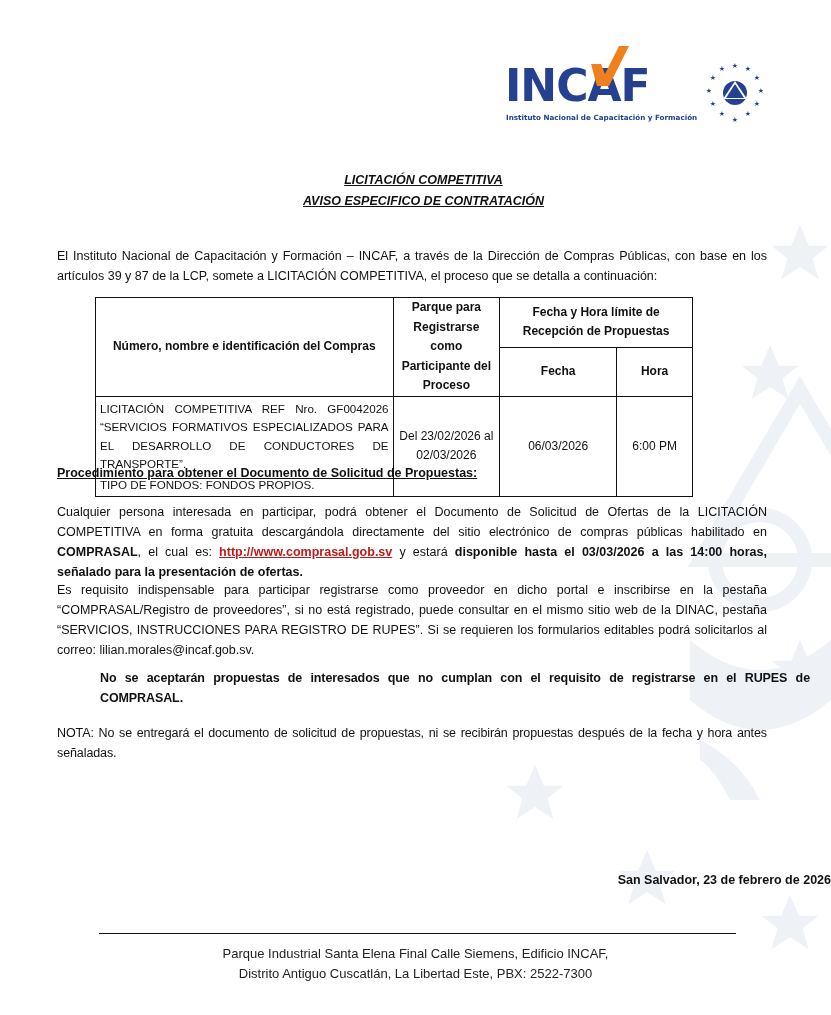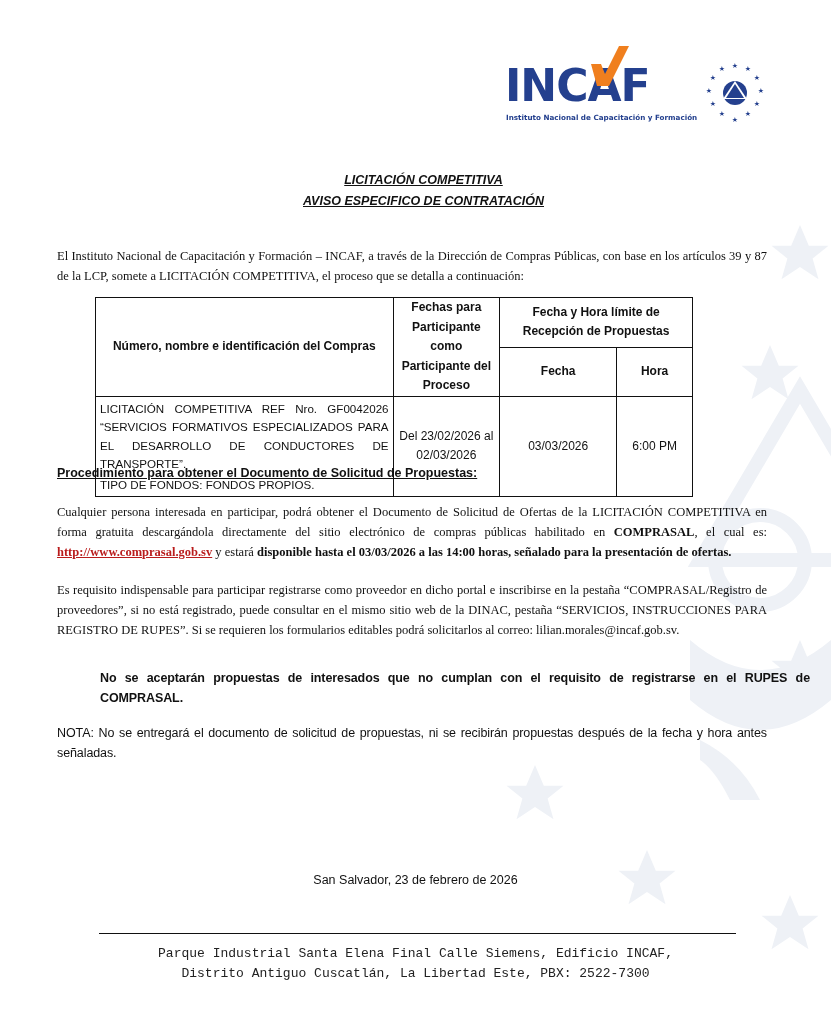--- a/index.html
+++ b/index.html
@@ -15,21 +15,21 @@
     .logo { position: absolute; left: 505px; top: 46px; width: 180px; height: 80px; }
     .logo-word { position: absolute; left: 0; top: 18px; font-family: "DejaVu Sans", sans-serif; font-weight: 900; font-size: 44px; letter-spacing: -1px; color: #24408e; line-height: 44px; }
     .logo-check { position: absolute; left: 84px; top: 0; width: 40px; height: 40px; }
     .logo-sub { position: absolute; left: 1px; top: 67px; font-size: 7.2px; font-weight: bold; color: #24408e; white-space: nowrap; font-family: "DejaVu Sans", sans-serif; }
     .seal { position: absolute; left: 704px; top: 62px; width: 62px; height: 62px; }
 
     
     .titles { position: absolute; left: 0; right: 0; top: 170px; text-align: center; margin-left: 16px; }
     .titles div { font-weight: bold; font-style: italic; text-decoration: underline; font-size: 12.5px; line-height: 20.5px; }
 
-    .p { position: absolute; left: 57px; width: 710px; font-size: 12.5px; line-height: 20px; text-align: justify; font-family: Liberation Serif, serif; }
+    .p { position: absolute; left: 57px; width: 710px; font-size: 12.5px; line-height: 20px; text-align: justify; }
     .p b { font-weight: bold; }
     .intro { top: 246px; }
 
     
     table.proc { position: absolute; left: 95px; top: 297px; width: 598px; border-collapse: collapse; font-size: 12px; }
     table.proc td, table.proc th { border: 1px solid #111; padding: 0 4px; }
     table.proc th { font-weight: bold; text-align: center; line-height: 19.5px; }
     .c1 { width: 304px; }
     .c2 { width: 100px; }
     .c3 { width: 112px; }
@@ -40,23 +40,23 @@
 
     .proc-heading { position: absolute; left: 57px; top: 466px; font-weight: bold; text-decoration: underline; font-size: 12.5px; }
 
     .p1 { top: 502px; }
     .p2 { top: 580px; }
     .p3 { top: 668px; margin-left: 43px; }
     .p4 { top: 723px; }
     .p3, .p4 { font-family: "Liberation Sans", sans-serif; letter-spacing: -0.1px; }
     a.link { color: #b91c1c; text-decoration: underline; font-weight: bold; }
 
-    .date { position: absolute; left: 0; right: 0; top: 873px; text-align: center; font-weight: normal; font-size: 12.5px; }
+    .date { position: absolute; left: 0; right: 0; top: 873px; text-align: right; font-weight: bold; font-size: 12.5px; }
     .footer-rule { position: absolute; left: 99px; width: 637px; top: 933px; height: 0; border-top: 1px solid #111; }
-    .footer { position: absolute; left: 0; right: 0; top: 944px; text-align: center; font-size: 13px; line-height: 20px; color: #222; font-family: Liberation Mono, monospace; }
+    .footer { position: absolute; left: 0; right: 0; top: 944px; text-align: center; font-size: 13px; line-height: 20px; color: #222; }
   </style>
 </head>
 <body>
 
 <svg class="watermark" width="831" height="1015" viewBox="0 0 831 1015">
   <defs>
     <polygon id="star" points="0,-30 8.8,-9.3 28.5,-9.3 12.6,3.5 18.5,24.3 0,12 -18.5,24.3 -12.6,3.5 -28.5,-9.3 -8.8,-9.3"></polygon>
   </defs>
   <g fill="#eef1f6">
     <use href="#star" x="800" y="255"></use>
@@ -112,34 +112,34 @@
     <div>LICITACIÓN COMPETITIVA</div>
     <div>AVISO ESPECIFICO DE CONTRATACIÓN</div>
   </div>
 
   <div class="p intro">El Instituto Nacional de Capacitación y Formación – INCAF, a través de la Dirección de Compras Públicas, con base en los artículos 39 y 87 de la LCP, somete a LICITACIÓN COMPETITIVA, el proceso que se detalla a continuación:</div>
 
   <table class="proc">
     <tbody>
         <tr>
       <th class="c1" rowspan="2">Número, nombre e identificación del Compras</th>
-      <th class="c2" rowspan="2">Fechas para Participante como Participante del Proceso</th>
+      <th class="c2" rowspan="2">Parque para Registrarse como Participante del Proceso</th>
       <th colspan="2" style="height:38px">Fecha y Hora límite de Recepción de Propuestas</th>
     </tr>
     <tr>
       <th class="c3" style="height:38px">Fecha</th>
       <th class="c4">Hora</th>
     </tr>
     <tr>
       <td class="desc">
         <span>LICITACIÓN COMPETITIVA REF Nro. GF0042026 “SERVICIOS FORMATIVOS ESPECIALIZADOS PARA EL DESARROLLO DE CONDUCTORES DE TRANSPORTE”.</span>
         <span class="last">TIPO DE FONDOS: FONDOS PROPIOS.</span>
       </td>
       <td class="center">Del 23/02/2026 al 02/03/2026</td>
-      <td class="center">03/03/2026</td>
+      <td class="center">06/03/2026</td>
       <td class="center">6:00 PM</td>
     </tr>
   </tbody>
     </table>
 
   <div class="proc-heading">Procedimiento para obtener el Documento de Solicitud de Propuestas:</div>
 
   <div class="p p1"><span>Cualquier persona interesada en participar, podrá obtener el Documento de Solicitud de Ofertas de la LICITACIÓN COMPETITIVA en forma gratuita descargándola directamente del sitio electrónico de compras públicas habilitado en </span><b>COMPRASAL</b><span>, el cual es: </span><a class="link">http://www.comprasal.gob.sv</a><span> y estará </span><b>disponible hasta el 03/03/2026 a las 14:00 horas, señalado para la presentación de ofertas.</b></div>
 
   <div class="p p2">Es requisito indispensable para participar registrarse como proveedor en dicho portal e inscribirse en la pestaña “COMPRASAL/Registro de proveedores”, si no está registrado, puede consultar en el mismo sitio web de la DINAC, pestaña “SERVICIOS, INSTRUCCIONES PARA REGISTRO DE RUPES”. Si se requieren los formularios editables podrá solicitarlos al correo: lilian.morales@incaf.gob.sv.</div>

